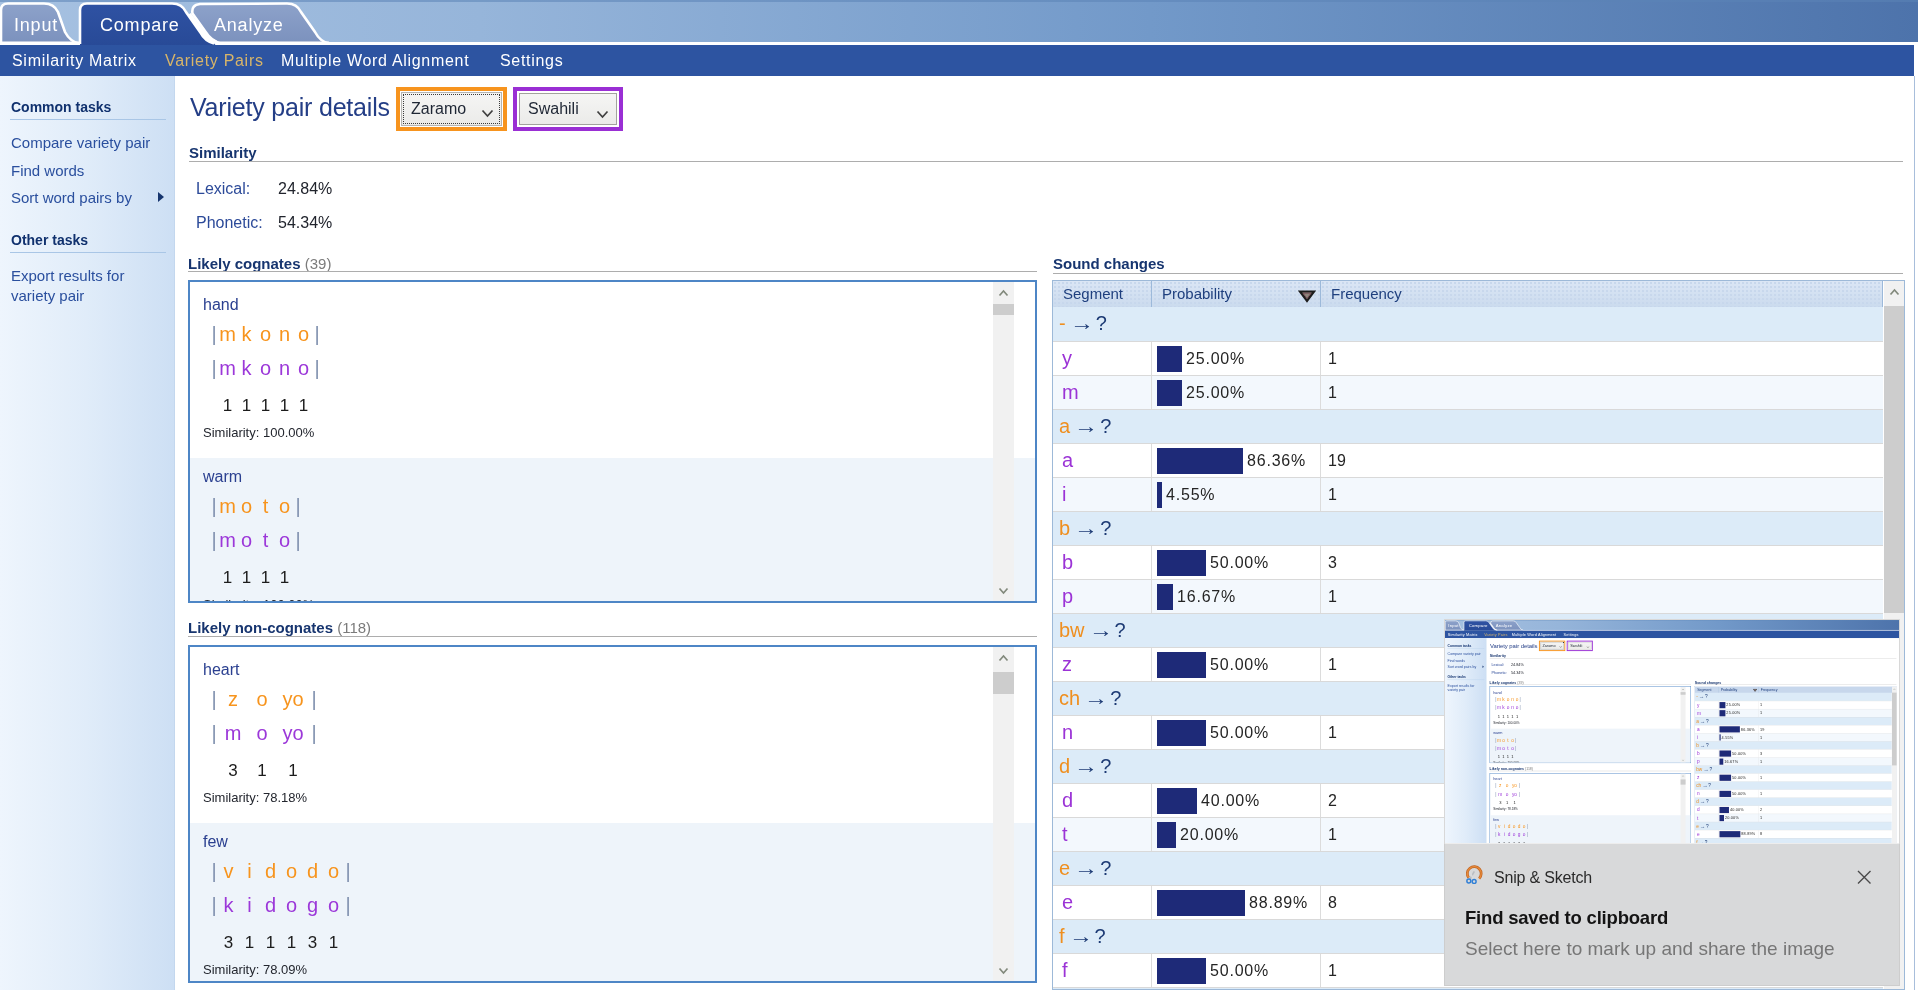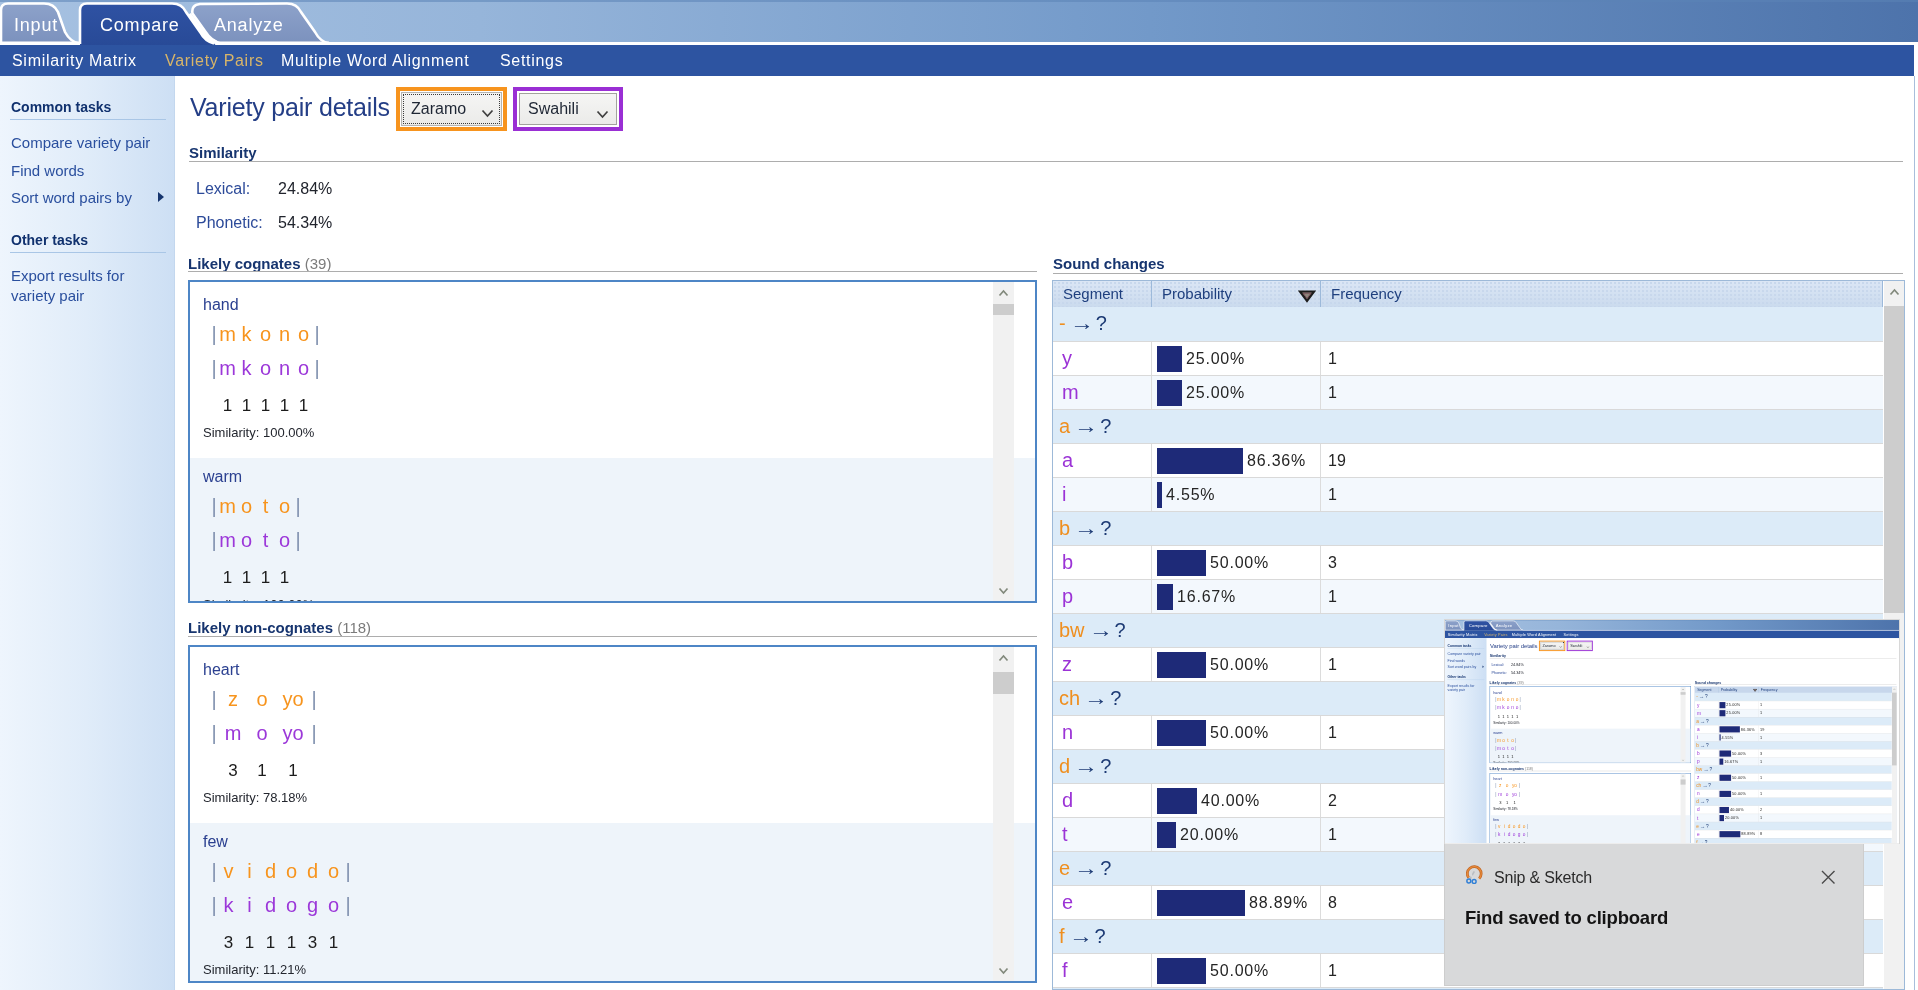--- a/index.html
+++ b/index.html
@@ -76,21 +76,21 @@
 .drow .c1 { position:absolute; left:0; top:0; width:99px; height:34px; border-right:1px solid #dcdcdc; font-size:20px; line-height:32px; color:#9b33d6; padding-left:9px; }
 .drow .c2 { position:absolute; left:99px; top:0; width:169px; height:34px; border-right:1px solid #dcdcdc; }
 .drow .bar { position:absolute; left:5px; top:4px; height:26px; background:#1e2a78; }
 .drow .pct { position:absolute; top:0; line-height:34px; font-size:16px; letter-spacing:0.8px; color:#252525; }
 .drow .c3 { position:absolute; left:268px; top:0; height:34px; line-height:34px; font-size:16px; color:#252525; padding-left:7px; }
 
 
 .overlay { position:absolute; left:1444px; top:619px; width:456px; height:367px; z-index:50; }
 .shot { position:absolute; left:0; top:0; width:456px; height:225px; background:#ededed; overflow:hidden; border:1px solid #d8d8d8; border-bottom:none; }
 .mini { position:absolute; left:0; top:0; width:1918px; height:940px; overflow:hidden; transform:scale(0.23723); transform-origin:0 0; }
-.panel { position:absolute; left:0; top:225px; width:420px; height:142px; background:#d8d9da; border:1px solid #cdcdcd; border-top:none; }
+.panel { position:absolute; left:0; top:225px; width:456px; height:142px; background:#d8d9da; border:1px solid #cdcdcd; border-top:none; }
 .panel .t1 { position:absolute; left:49px; top:25px; font-size:16px; letter-spacing:-0.2px; color:#2a2a2a; }
 .panel .t2 { position:absolute; left:20px; top:63px; font-size:18.5px; letter-spacing:-0.2px; font-weight:bold; color:#141414; }
 .panel .t3 { position:absolute; left:20px; top:94px; font-size:19px; color:#767676; }
 </style>
 </head>
 <body>
 <div id="stage">
   <div class="app" id="appmain">
 
     <div class="tabstrip">
@@ -295,21 +295,21 @@
             <span class="pipe">|</span>
           </div>
         <div class="nrow" style="top:110px">
             <span class="slot" style="width:21px">3</span>
             <span class="slot" style="width:21px">1</span>
             <span class="slot" style="width:21px">1</span>
             <span class="slot" style="width:21px">1</span>
             <span class="slot" style="width:21px">3</span>
             <span class="slot" style="width:21px">1</span>
           </div>
-        <div class="sim" style="top:139px">Similarity: 11.21%</div>
+        <div class="sim" style="top:139px">Similarity: 78.09%</div>
       </div>
       <div class="vsb" style="left:803px; top:0; height:334px">
         <div class="arr" style="top:0">
             <svg width="11" height="8" viewBox="0 0 11 8">
               <path d="M1.5 6.5 L5.5 2 L9.5 6.5" fill="none" stroke="#82897c" stroke-width="1.7"></path>
             </svg>
           </div>
         <div class="thumb" style="top:25px; height:22px"></div>
         <div class="arr" style="bottom:0">
             <svg width="11" height="8" viewBox="0 0 11 8">
@@ -801,15 +801,16 @@
         <path d="M14 9 L8.5 19" stroke="#b9bdc2" stroke-width="2"></path>
         <path d="M8 9.5 L13.5 19.5" stroke="#d9dcdf" stroke-width="2"></path>
         <circle cx="7.2" cy="21" r="2.4" fill="none" stroke="#2f7fd6" stroke-width="1.8"></circle>
         <circle cx="13.8" cy="21.6" r="2.4" fill="none" stroke="#2f7fd6" stroke-width="1.8"></circle>
       </svg>
       <div class="t1">Snip &amp; Sketch</div>
       <svg class="abs" style="right:26px; top:25px" width="17" height="17" viewBox="0 0 17 17">
         <path d="M2 2 L14.5 14.5 M14.5 2 L2 14.5" stroke="#4a4a4a" stroke-width="1.4"></path>
       </svg>
       <div class="t2">Find saved to clipboard</div>
+      <div class="t3">Select here to mark up and share the image</div>
     </div>
   </div>
 </div>
 
 </body></html>

